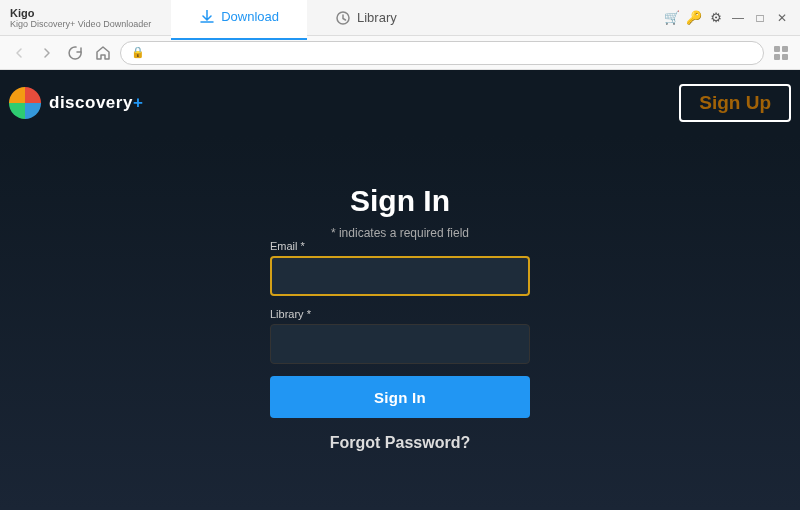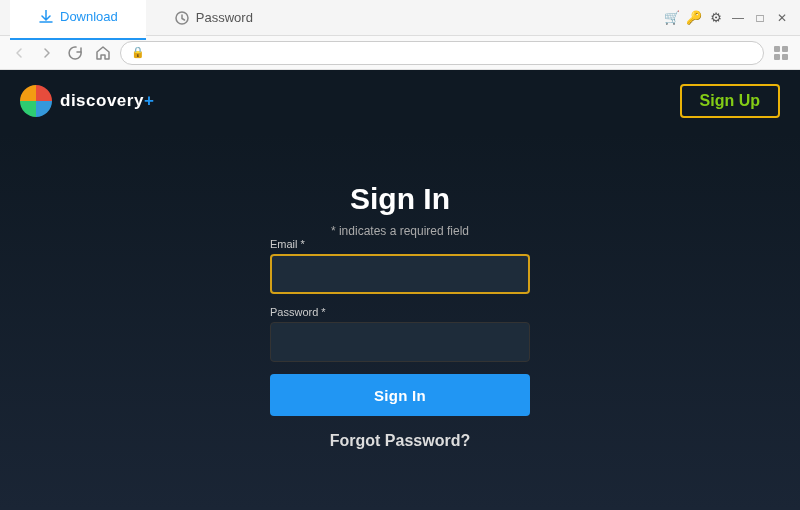--- a/index.html
+++ b/index.html
@@ -146,21 +146,21 @@
       display: flex;
       flex-direction: column;
       overflow: hidden;
     }
 
     
     .discovery-header {
       display: flex;
       align-items: center;
       justify-content: space-between;
-      padding: 14px 20px;
+      padding: 14px 9px;
       background: #0f1923;
     }
     .discovery-logo {
       display: flex;
       align-items: center;
       gap: 8px;
     }
     .logo-icon {
       width: 32px;
       height: 32px;
@@ -174,25 +174,25 @@
       font-size: 17px;
       font-weight: 700;
       color: white;
       letter-spacing: 0.5px;
     }
     .logo-plus {
       color: #2196f3;
     }
     .signup-btn {
       background: transparent;
-      border: 2px solid #eab308;
-      color: #84cc16;
+      border: 2px solid #ffffff;
+      color: #a16207;
       padding: 6px 18px;
       border-radius: 4px;
-      font-size: 16px;
+      font-size: 19px;
       font-weight: 600;
       cursor: pointer;
     }
 
     
     .main-content {
       flex: 1;
       display: flex;
       flex-direction: column;
       align-items: center;
@@ -266,38 +266,42 @@
     }
     .field-group {
       display: flex;
       flex-direction: column;
     }
   </style>
 </head>
 <body>
 
 <div class="title-bar">
+  <div class="title-bar-left">
+    <span class="app-title">Kigo</span>
+    <span class="app-subtitle">Kigo Discovery+ Video Downloader</span>
+  </div>
 
   <div class="tabs">
     <div class="tab active">
       <span class="tab-icon-download">
         <svg width="14" height="14" viewBox="0 0 14 14" fill="#2196f3">
           <path d="M7 0v9M3 6l4 4 4-4M1 12h12" stroke="#2196f3" stroke-width="1.5" fill="none" stroke-linecap="round"></path>
         </svg>
       </span>
       <span>Download</span>
     </div>
     <div class="tab">
       <span class="tab-icon-library">
         <svg width="14" height="14" viewBox="0 0 14 14" fill="none" stroke="#888" stroke-width="1.5">
           <circle cx="7" cy="7" r="6"></circle>
           <path d="M7 4v3.5l2.5 1.5" stroke-linecap="round"></path>
         </svg>
       </span>
-      <span>Password</span>
+      <span>Library</span>
     </div>
   </div>
 
   <div class="title-bar-controls">
     <div class="ctrl-icon">🛒</div>
     <div class="ctrl-icon">🔑</div>
     <div class="ctrl-icon">⚙</div>
     <div class="ctrl-icon win-btn">—</div>
     <div class="ctrl-icon win-btn">□</div>
     <div class="ctrl-icon win-btn">✕</div>
@@ -355,21 +359,21 @@
     <h1 class="signin-title">Sign In</h1>
     <p class="required-note">* indicates a required field</p>
 
     <div class="form-container">
       <div class="field-group">
         <label class="field-label">Email *</label>
         <input class="email-input" type="email" style="">
       </div>
 
       <div class="field-group">
-        <label class="field-label">Password *</label>
+        <label class="field-label">Library *</label>
         <input class="password-input" type="password" style="">
       </div>
 
       <button class="signin-submit-btn">Sign In</button>
 
       <div class="forgot-password">Forgot Password?</div>
     </div>
   </div>
 
 </div>

